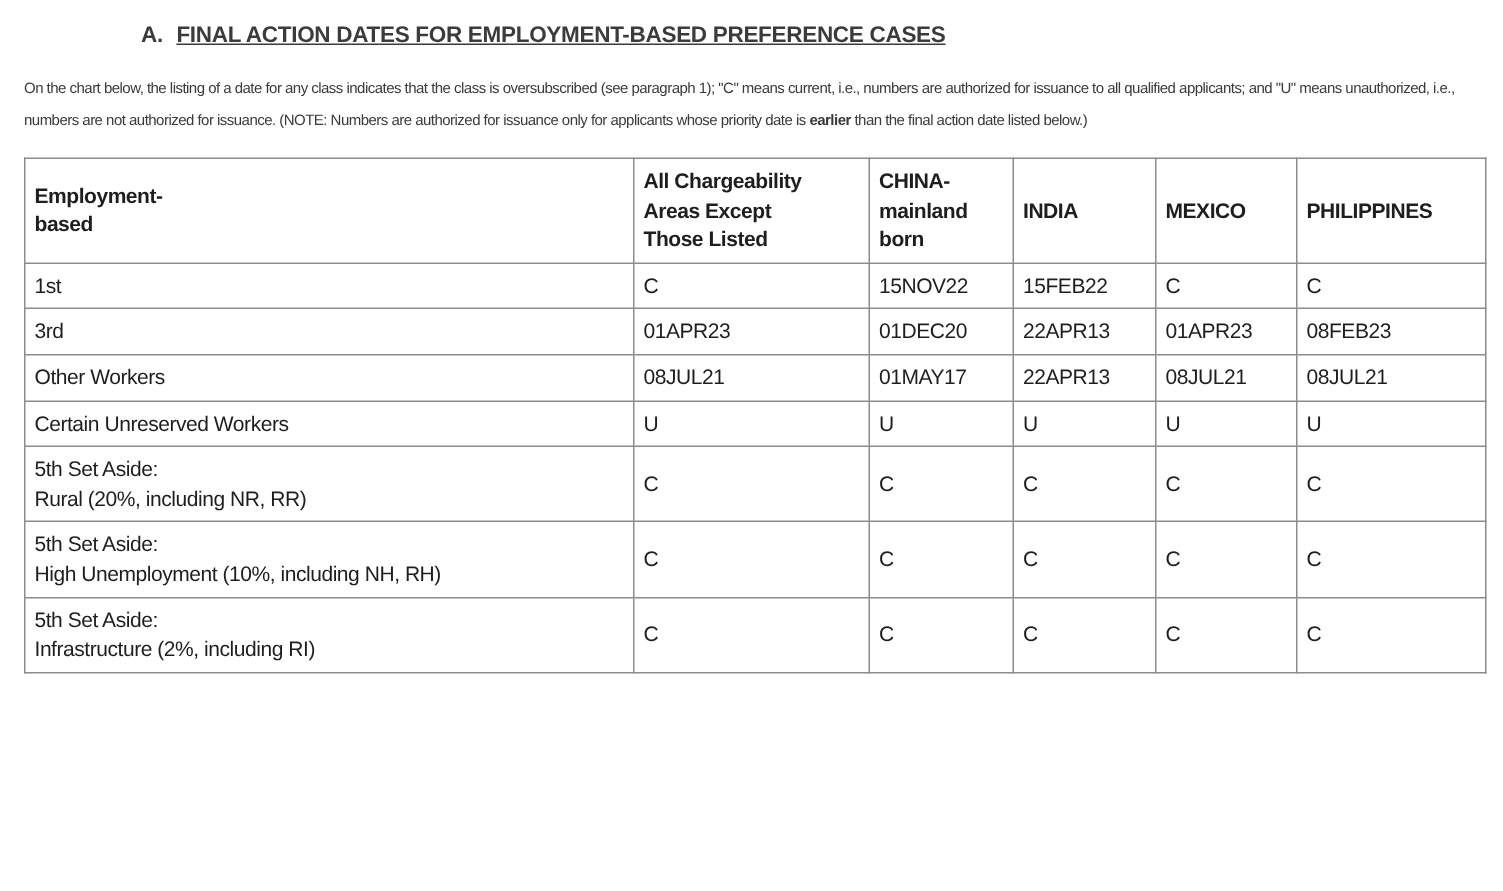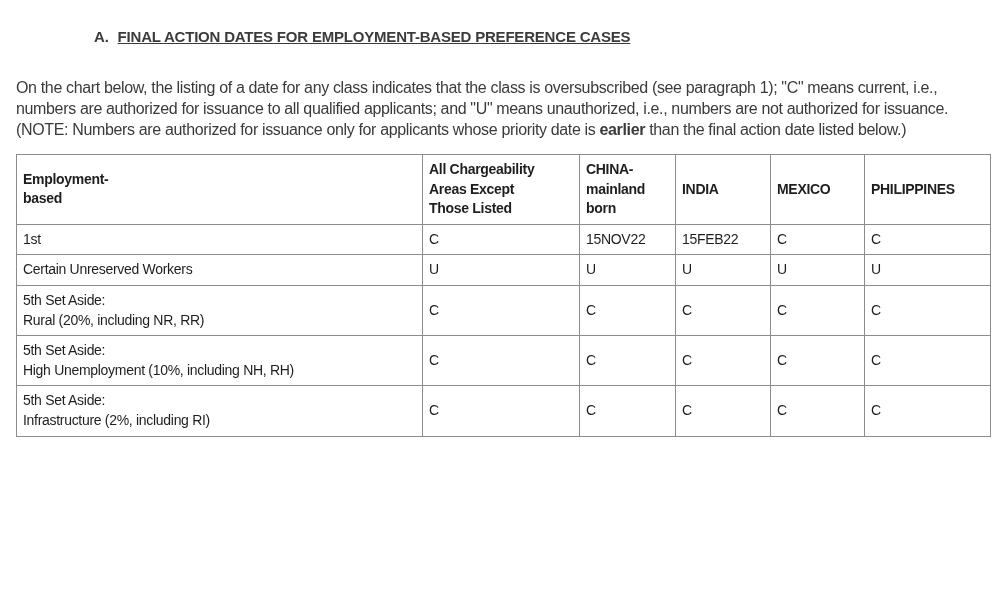--- a/index.html
+++ b/index.html
@@ -6,36 +6,36 @@
   html, body { margin: 0; padding: 0; background: #ffffff; }
   body {
     width: 1002px;
     min-height: 594px;
     font-family: "Liberation Sans", sans-serif;
     color: #3a3a3a;
   }
   .page {
     width: 1002px;
     min-height: 594px;
-    padding: 28px 16px 10px 16px;
+    padding: 15px 16px 10px 16px;
   }
   .section-title {
     margin: 0 0 0 78px;
     font-size: 15px;
     font-weight: bold;
     letter-spacing: -0.2px;
     color: #3b3b3b;
     white-space: nowrap;
   }
   .section-title .prefix { margin-right: 9px; }
   .section-title .underlined { text-decoration: underline; }
   .intro {
-    margin: 32px 0 0 0;
+    margin: 17px 0 0 0;
     width: 966px;
-    font-size: 16px;
+    font-size: 10px;
     letter-spacing: -0.35px;
     line-height: 21px;
     color: #3a3a3a;
   }
   .intro b { letter-spacing: -0.35px; }
   table.fad {
     margin-top: 14px;
     border-collapse: collapse;
     table-layout: fixed;
     width: 974px;
@@ -93,20 +93,36 @@
     <tbody>
         <tr>
           <td class="category">1st</td>
           <td>C</td>
           <td>15NOV22</td>
           <td>15FEB22</td>
           <td>C</td>
           <td>C</td>
         </tr>
         <tr>
+          <td class="category">3rd</td>
+          <td>01APR23</td>
+          <td>01DEC20</td>
+          <td>22APR13</td>
+          <td>01APR23</td>
+          <td>08FEB23</td>
+        </tr>
+        <tr>
+          <td class="category">Other Workers</td>
+          <td>08JUL21</td>
+          <td>01MAY17</td>
+          <td>22APR13</td>
+          <td>08JUL21</td>
+          <td>08JUL21</td>
+        </tr>
+        <tr>
           <td class="category">Certain Unreserved Workers</td>
           <td>U</td>
           <td>U</td>
           <td>U</td>
           <td>U</td>
           <td>U</td>
         </tr>
         <tr>
           <td class="category">5th Set Aside:
 Rural (20%, including NR, RR)</td>

